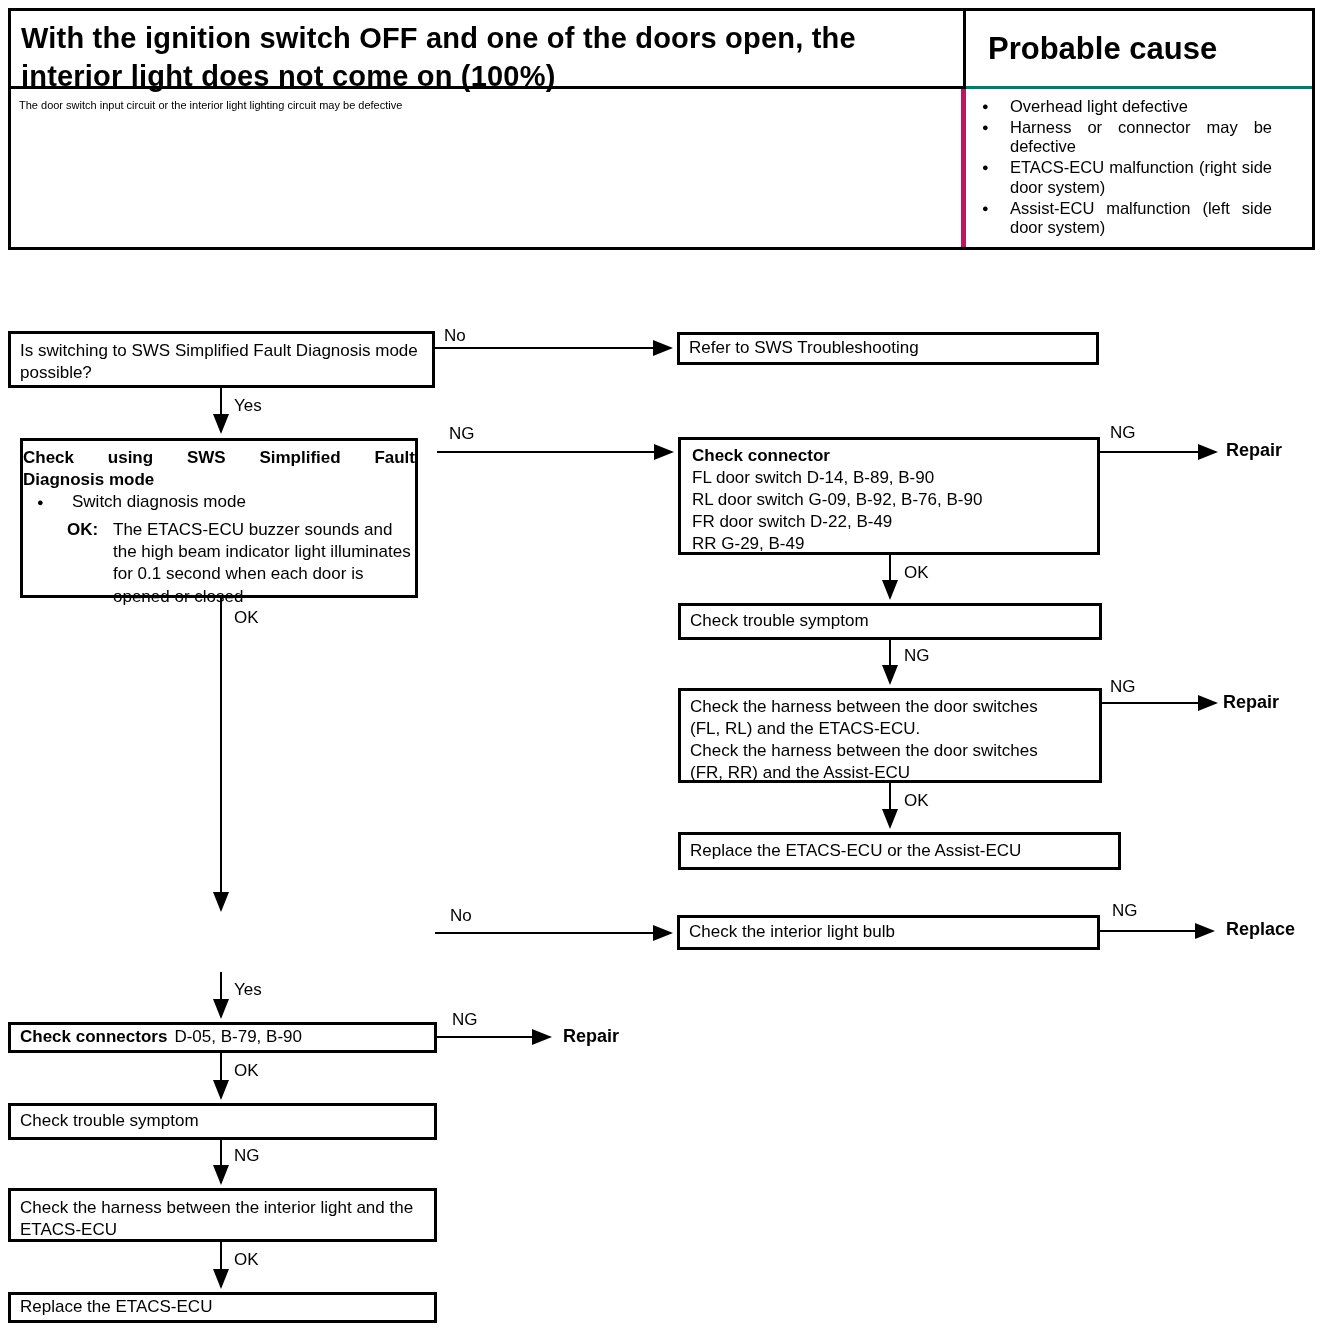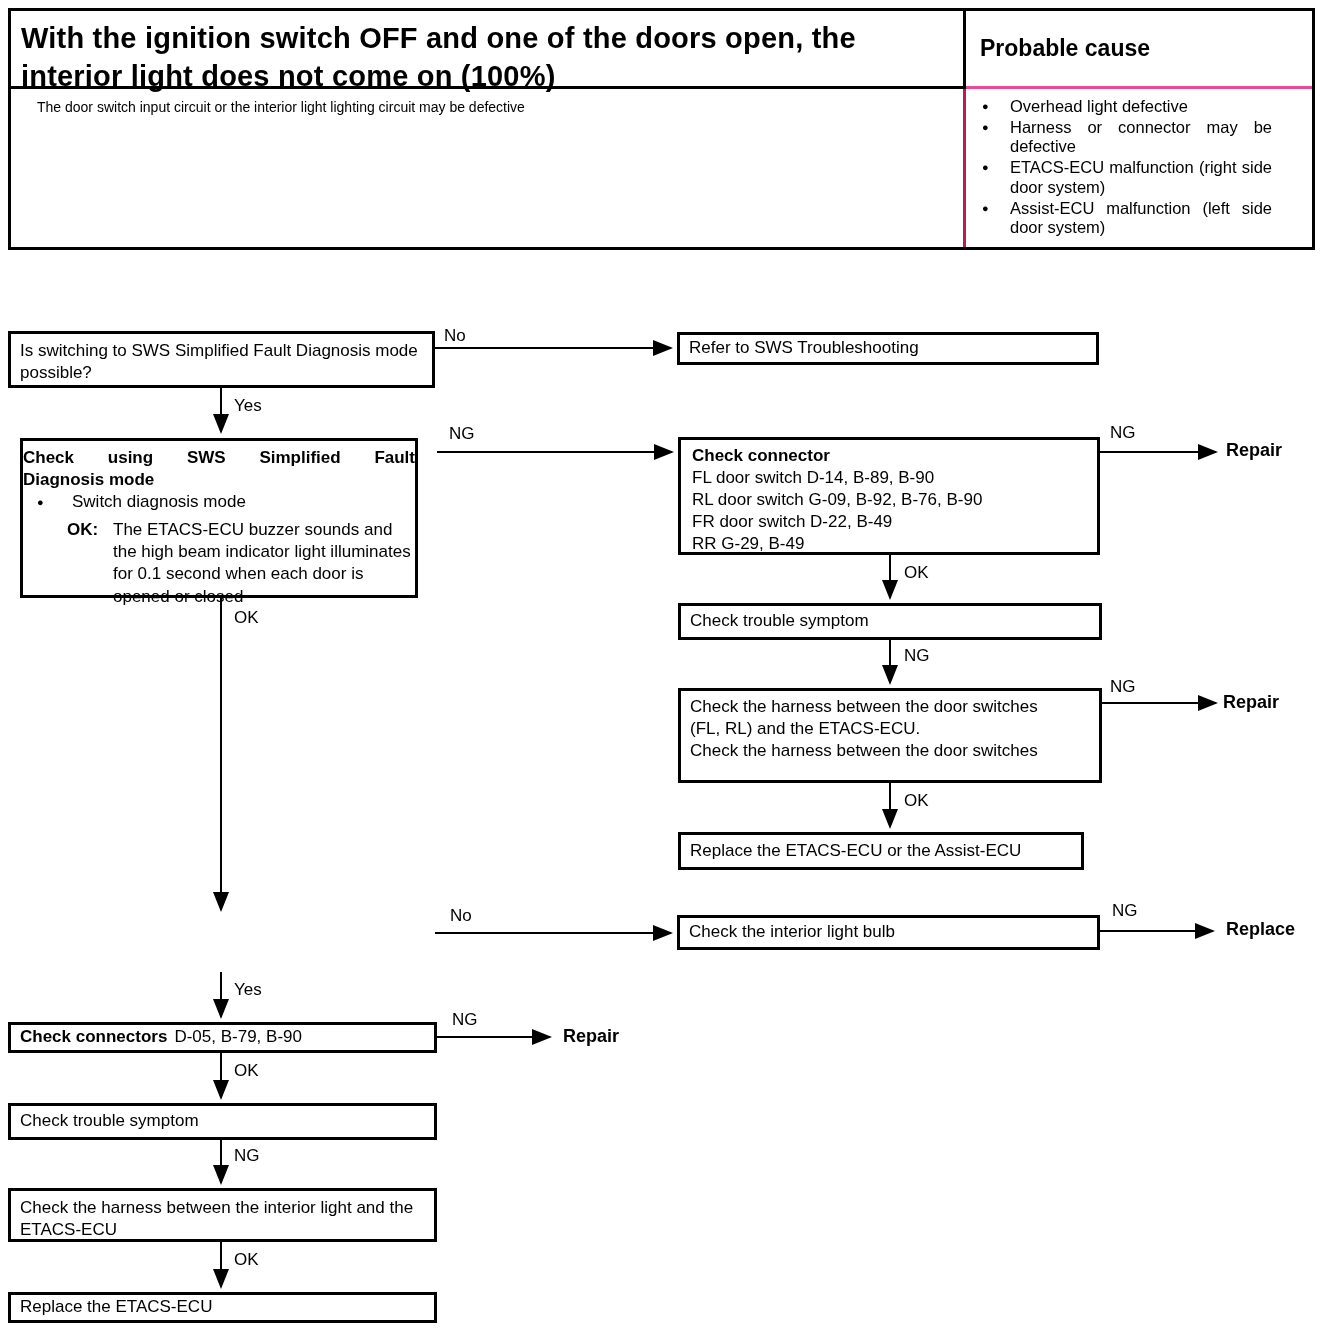--- a/index.html
+++ b/index.html
@@ -4,22 +4,22 @@
 <style>
   html,body{margin:0;padding:0;background:#e8e8e8;}
   .canvas{
     position:relative;width:1328px;height:1334px;background:#ffffff;
     font-family:"Liberation Sans", sans-serif;color:#000;overflow:hidden;
   }
   
   .sym-table{position:absolute;left:8px;top:8px;width:1307px;height:242px;border:3px solid #000;box-sizing:border-box;display:grid;grid-template-columns:955px 1fr;grid-template-rows:78px 1fr;}
   .st-cell{box-sizing:border-box;}
   .st-title{border-right:3px solid #000;border-bottom:3px solid #000;font-size:29px;font-weight:bold;line-height:1.32;padding:8px 14px 0 10px;letter-spacing:.2px;}
-  .st-cause-hd{border-bottom:3px solid #ec4899;font-size:23px;font-weight:bold;display:flex;align-items:center;padding-left:14px;}
-  .st-desc{border-right:3px solid #be185d;font-size:14px;padding:10px 12px 0 26px;line-height:1.25;}
+  .st-cause-hd{border-bottom:3px solid #0f766e;font-size:31px;font-weight:bold;display:flex;align-items:center;padding-left:22px;}
+  .st-desc{border-right:5px solid #be185d;font-size:11px;padding:10px 12px 0 8px;line-height:1.25;}
   .st-causes{padding:8px 8px 0 8px;}
   .cause-list{list-style:none;margin:0;padding:0;font-size:16.5px;line-height:1.16;}
   .cause-list li{position:relative;padding-left:36px;margin:0 0 2px 0;max-width:262px;text-align:justify;}
   .cause-bullet{position:absolute;left:8px;top:3px;font-size:11px;}
   
   .box{position:absolute;border:3px solid #000;background:#fff;box-sizing:border-box;font-size:17px;line-height:1.3;padding:6px 9px;}
   .box.single{display:flex;align-items:center;padding-top:0;padding-bottom:0;}
   .bold{font-weight:bold;}
   .justify-last{text-align:justify;text-align-last:justify;}
   .b2-bullet{position:relative;padding-left:49px;}
@@ -125,23 +125,24 @@
   </div>
 
   <div class="box single" style="left:678px;top:603px;width:424px;height:37px;">
     <span>Check trouble symptom</span>
   </div>
 
   <div class="box" style="left:678px;top:688px;width:424px;height:95px;padding:5px 9px;">
     <div>Check the harness between the door switches</div>
     <div>(FL, RL) and the ETACS-ECU.</div>
     <div>Check the harness between the door switches</div>
+    <div>(FR, RR) and the Assist-ECU</div>
   </div>
 
-  <div class="box single" style="left:678px;top:832px;width:406px;height:38px;text-align:right;">
+  <div class="box single" style="left:678px;top:832px;width:443px;height:38px;text-align:right;">
     <span>Replace the ETACS-ECU or the Assist-ECU</span>
   </div>
 
   <div class="box single" style="left:677px;top:915px;width:423px;height:35px;">
     <span>Check the interior light bulb</span>
   </div>
 
   <span class="edge-label" style="left:444px;top:326px;">No</span>
   <span class="edge-label" style="left:234px;top:396px;">Yes</span>
   <span class="edge-label" style="left:449px;top:424px;">NG</span>

